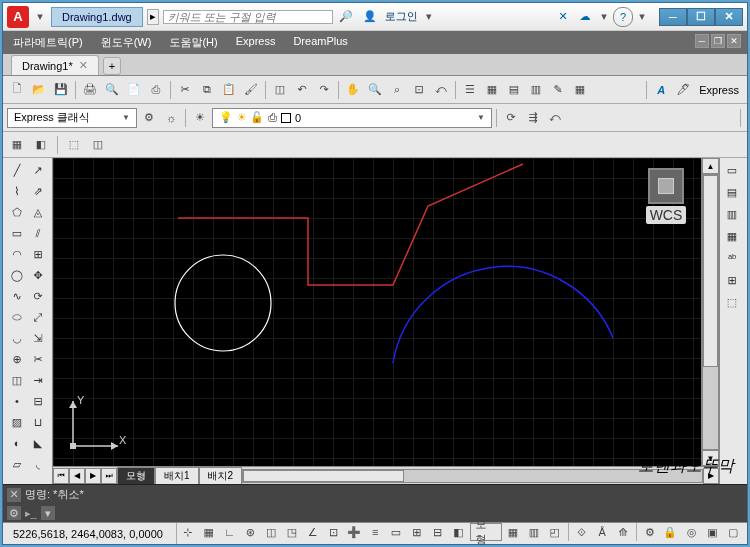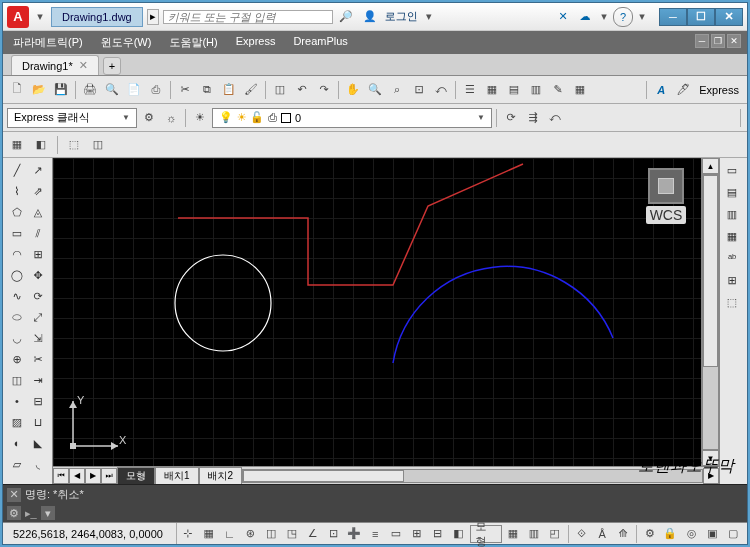--- a/index.html
+++ b/index.html
@@ -51,21 +51,21 @@
 .ltab { padding:1px 8px; border:1px solid #888; background:#e8e8e8; cursor:pointer; font-size:10px; }
 .ltab.active { background:#333; color:#fff; }
 .scrollv { width:18px; background:#d8d8d8; border-left:1px solid #888; display:flex; flex-direction:column; }
 .scrollv .sbtn { height:16px; border:1px solid #888; background:#e8e8e8; display:flex; align-items:center; justify-content:center; cursor:pointer; font-size:8px; }
 .scrollv .track { flex:1; background:#ccc; border:1px solid #888; position:relative; }
 .scrollv .thumb { position:absolute; top:0; left:0; right:0; height:70%; background:#e8e8e8; border:1px solid #888; }
 .cmdarea { background:#444; color:#ccc; border-top:1px solid #222; display:flex; flex-direction:column; }
 .cmdline { display:flex; align-items:center; padding:2px 4px; gap:4px; }
 .cmdline .handle{ width:14px; height:14px; background:#666; cursor:pointer; display:flex; align-items:center;justify-content:center;color:#ccc;}
 .cmdline input { flex:1; background:#333; border:1px solid #555; color:#999; padding:2px 4px; font-style:italic; }
-.statusbar { height:22px; background:#e8e8e8; border-top:1px solid #888; display:flex; align-items:center; padding:0 4px; gap:1px; }
+.statusbar { height:22px; background:#e8e8e8; border-top:1px solid #888; display:flex; align-items:flex-start; padding:0 4px; gap:1px; }
 .coords { padding:0 6px; border-right:1px solid #aaa; height:100%; display:flex; align-items:center; min-width:170px;}
 .status-btn { width:20px; height:18px; display:flex; align-items:center; justify-content:center; cursor:pointer; color:#444; border:1px solid transparent;}
 .watermark { position:absolute; right:16px; bottom:70px; color:#000000; font-size:16px; font-style:italic; pointer-events:none; font-family:cursive;}
 svg { display:block; }
 </style>
 </head>
 <body>
 
 <div class="window">
 

